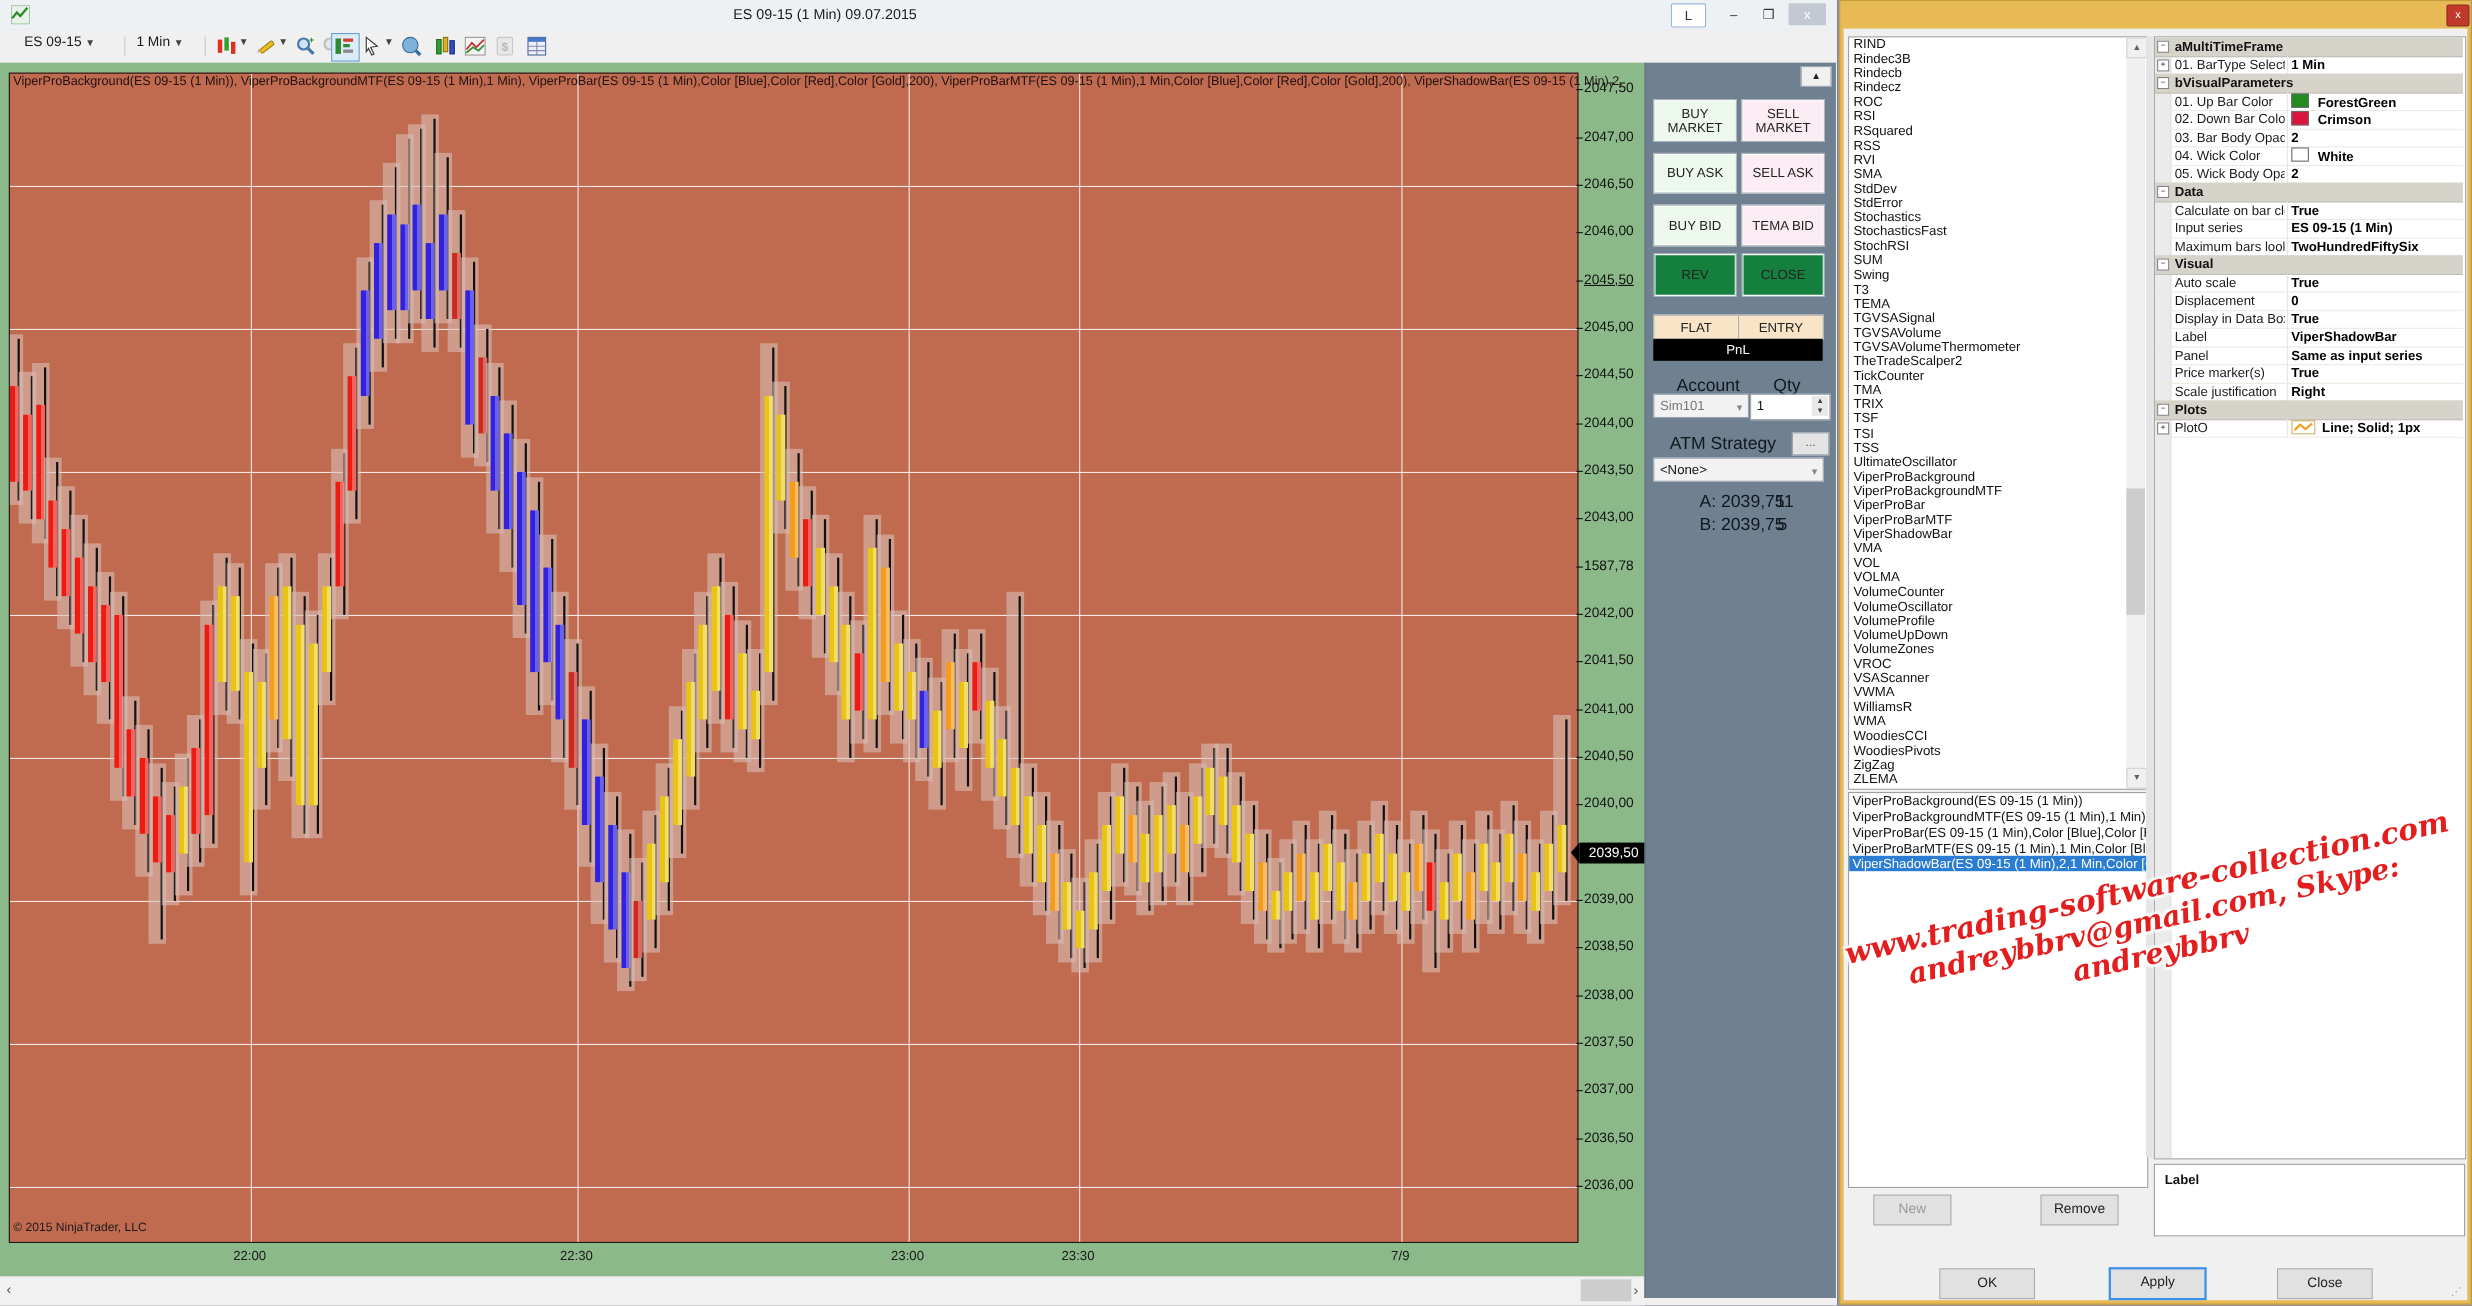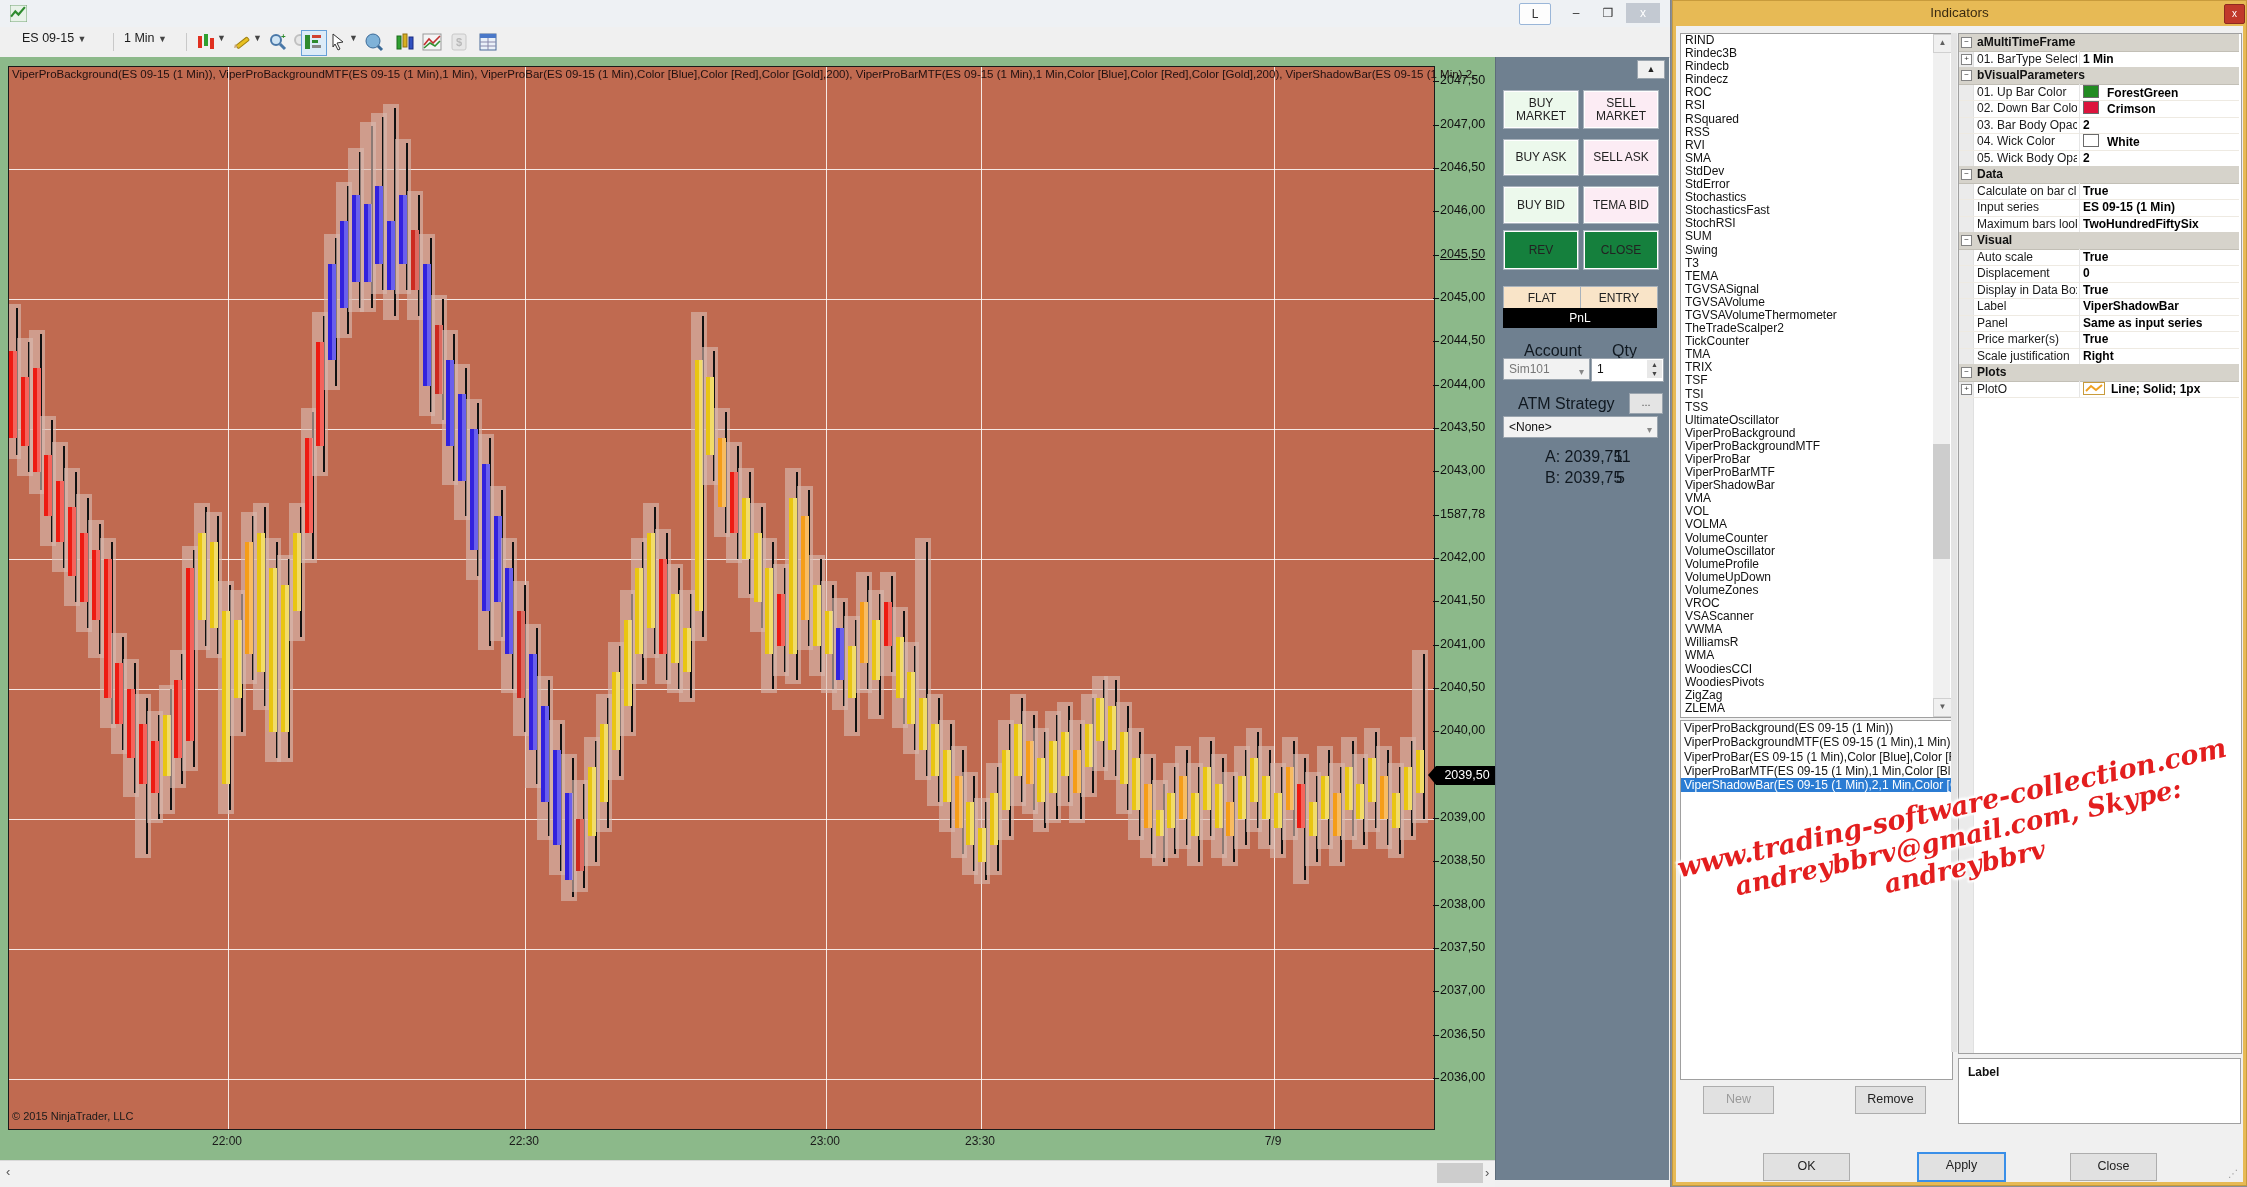--- a/index.html
+++ b/index.html
@@ -121,20 +121,21 @@
 
 <div id="stage">
 
   <div id="chart-window" class="abs">
 
     <div id="titlebar" class="abs">
       <svg id="win-icon" class="abs" viewBox="0 0 16 16">
         <rect x="0" y="0" width="16" height="16" fill="#e8f2e8" stroke="#7aa87a"></rect>
         <polyline points="1,11 5,6 8,9 14,2" fill="none" stroke="#2e8b2e" stroke-width="2"></polyline>
       </svg>
+      <div id="title-text" class="abs">ES 09-15 (1 Min)  09.07.2015</div>
       <div id="btn-link" class="abs caption-btn">L</div>
       <div id="btn-min" class="abs caption-btn">–</div>
       <div id="btn-max" class="abs caption-btn">❒</div>
       <div id="btn-close" class="abs caption-btn">x</div>
     </div>
 
     <div id="toolbar" class="abs">
       <div class="abs tb-sep" style="left:6px"></div>
         <div class="abs tb-sep" style="left:9px"></div>
     </div>
@@ -701,21 +702,20 @@
       <span>&lt;None&gt;</span><span class="combo-caret">▾</span>
     </div>
     <div class="abs t-label" style="left:1545px;top:448px">A: 2039,75</div>
     <div class="abs t-label" style="left:1614px;top:448px">11</div>
     <div class="abs t-label" style="left:1545px;top:469px">B: 2039,75</div>
     <div class="abs t-label" style="left:1616px;top:469px">5</div>
   </div>
 
   <div id="dialog" class="abs"></div>
   <div id="dlg-body" class="abs"></div>
-  <div id="dlg-title" class="abs">Indicators</div>
   <div id="dlg-close" class="abs">x</div>
 
   <div id="avail-list" class="abs">
       <div class="list-item">RIND</div>
       <div class="list-item">Rindec3B</div>
       <div class="list-item">Rindecb</div>
       <div class="list-item">Rindecz</div>
       <div class="list-item">ROC</div>
       <div class="list-item">RSI</div>
       <div class="list-item">RSquared</div>

